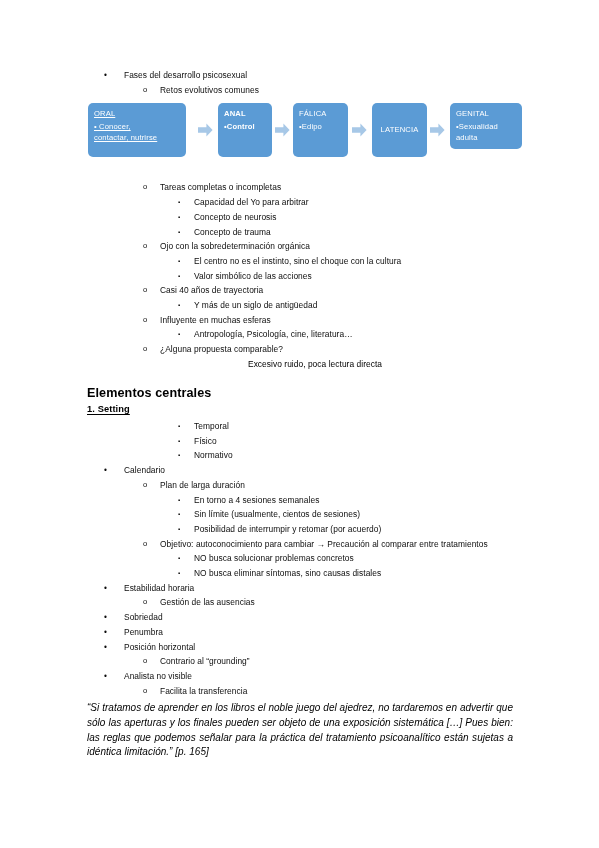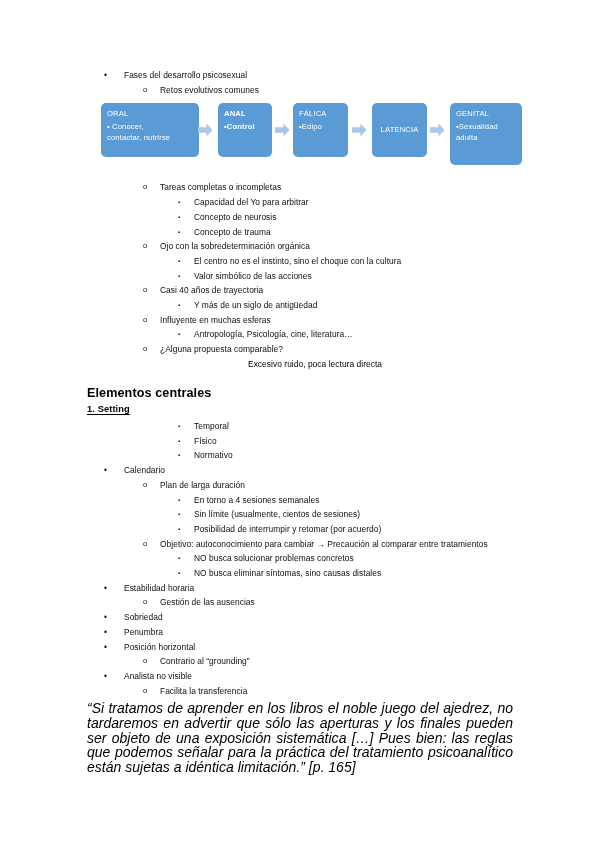--- a/index.html
+++ b/index.html
@@ -120,21 +120,21 @@
     position: absolute;
     width: 15px;
     height: 14px;
     color: #A7C8E7;
   }
   .arrow svg { display: block; width: 15px; height: 14px; }
 
   
   .quote {
     font-style: italic;
-    font-size: 14px;
+    font-size: 10px;
     line-height: 14.6px;
     text-align: justify;
     padding: 0 86px 0 87px;
     letter-spacing: 0.02px;
     margin: 0;
   }
 </style>
 </head>
 <body>
 
@@ -149,21 +149,21 @@
     </div>
     <div class="lvl l2">
       <span class="bul">o</span>
       <span class="txt">Retos evolutivos comunes</span>
     </div>
 
     <div style="height:6px"></div>
 
     <div class="diagram">
 
-      <div class="dbox" style="left:101px; width:98px; height:54px;">
+      <div class="dbox" style="left:88px; width:98px; height:54px;text-decoration:underline;">
         <span class="hd">ORAL</span>
         <span class="it">• Conocer,
  contactar, nutrirse</span>
       </div>
 
       <div class="arrow" style="left:198px; top:20px;">
         <svg viewBox="0 0 15 14">
             <path d="M0 4.2 H8.4 V0.6 L14.6 7 L8.4 13.4 V9.8 H0 Z" fill="#A7C8E7"></path>
           </svg>
       </div>
@@ -193,21 +193,21 @@
       <div class="dbox center" style="left:372px; width:55px; height:54px;text-align:center;">
         <span class="it">LATENCIA</span>
       </div>
 
       <div class="arrow" style="left:430px; top:20px;">
         <svg viewBox="0 0 15 14">
             <path d="M0 4.2 H8.4 V0.6 L14.6 7 L8.4 13.4 V9.8 H0 Z" fill="#A7C8E7"></path>
           </svg>
       </div>
 
-      <div class="dbox" style="left:450px; width:72px; height:62px;">
+      <div class="dbox" style="left:450px; width:72px; height:46px;">
         <span class="hd">GENITAL</span>
         <span class="it">•Sexualidad
  adulta</span>
       </div>
 
     </div>
 
     <div style="height:15px"></div>
 
     <div id="after-diagram-list">

